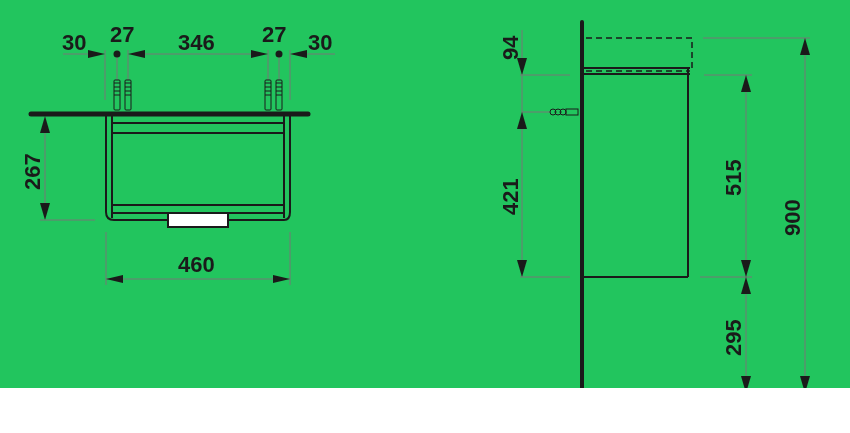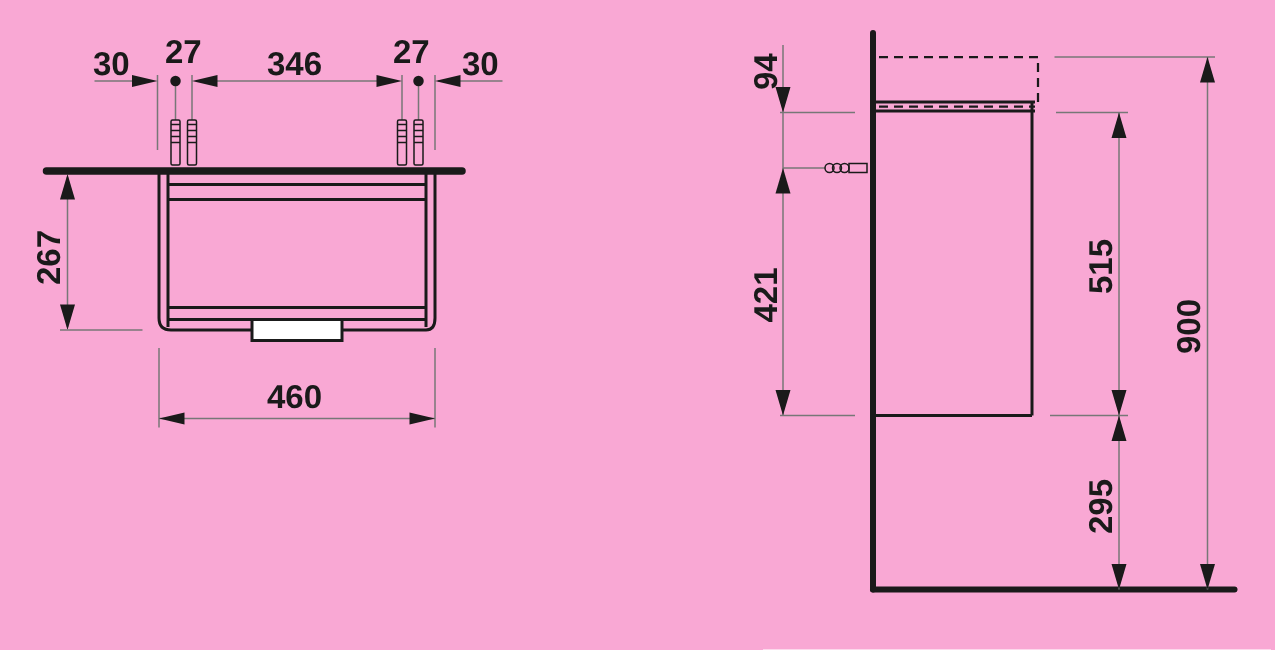--- a/index.html
+++ b/index.html
@@ -1,16 +1,16 @@
 <!DOCTYPE html>
 <html><head>
 <meta charset="utf-8">
 <style>
   html, body { margin: 0; padding: 0; background: #ffffff; }
-  #canvas { position: relative; width: 850px; height: 433px; overflow: hidden; background: #f9a8d4; }
+  #canvas { position: relative; width: 850px; height: 388px; overflow: hidden; background: #22c55e; }
   svg { position: absolute; left: 0; top: 0; }
   .dim-text { font-family: "Liberation Sans", sans-serif; font-weight: bold; font-size: 22px; fill: #1a1a1a; }
 </style>
 </head>
 <body>
 
 <div id="canvas">
 <svg width="850" height="433" viewBox="0 0 850 433" xmlns="http://www.w3.org/2000/svg">
   <defs>
     <marker id="arrowEnd" markerWidth="14" markerHeight="8" refX="14" refY="4" orient="auto" markerUnits="userSpaceOnUse">

